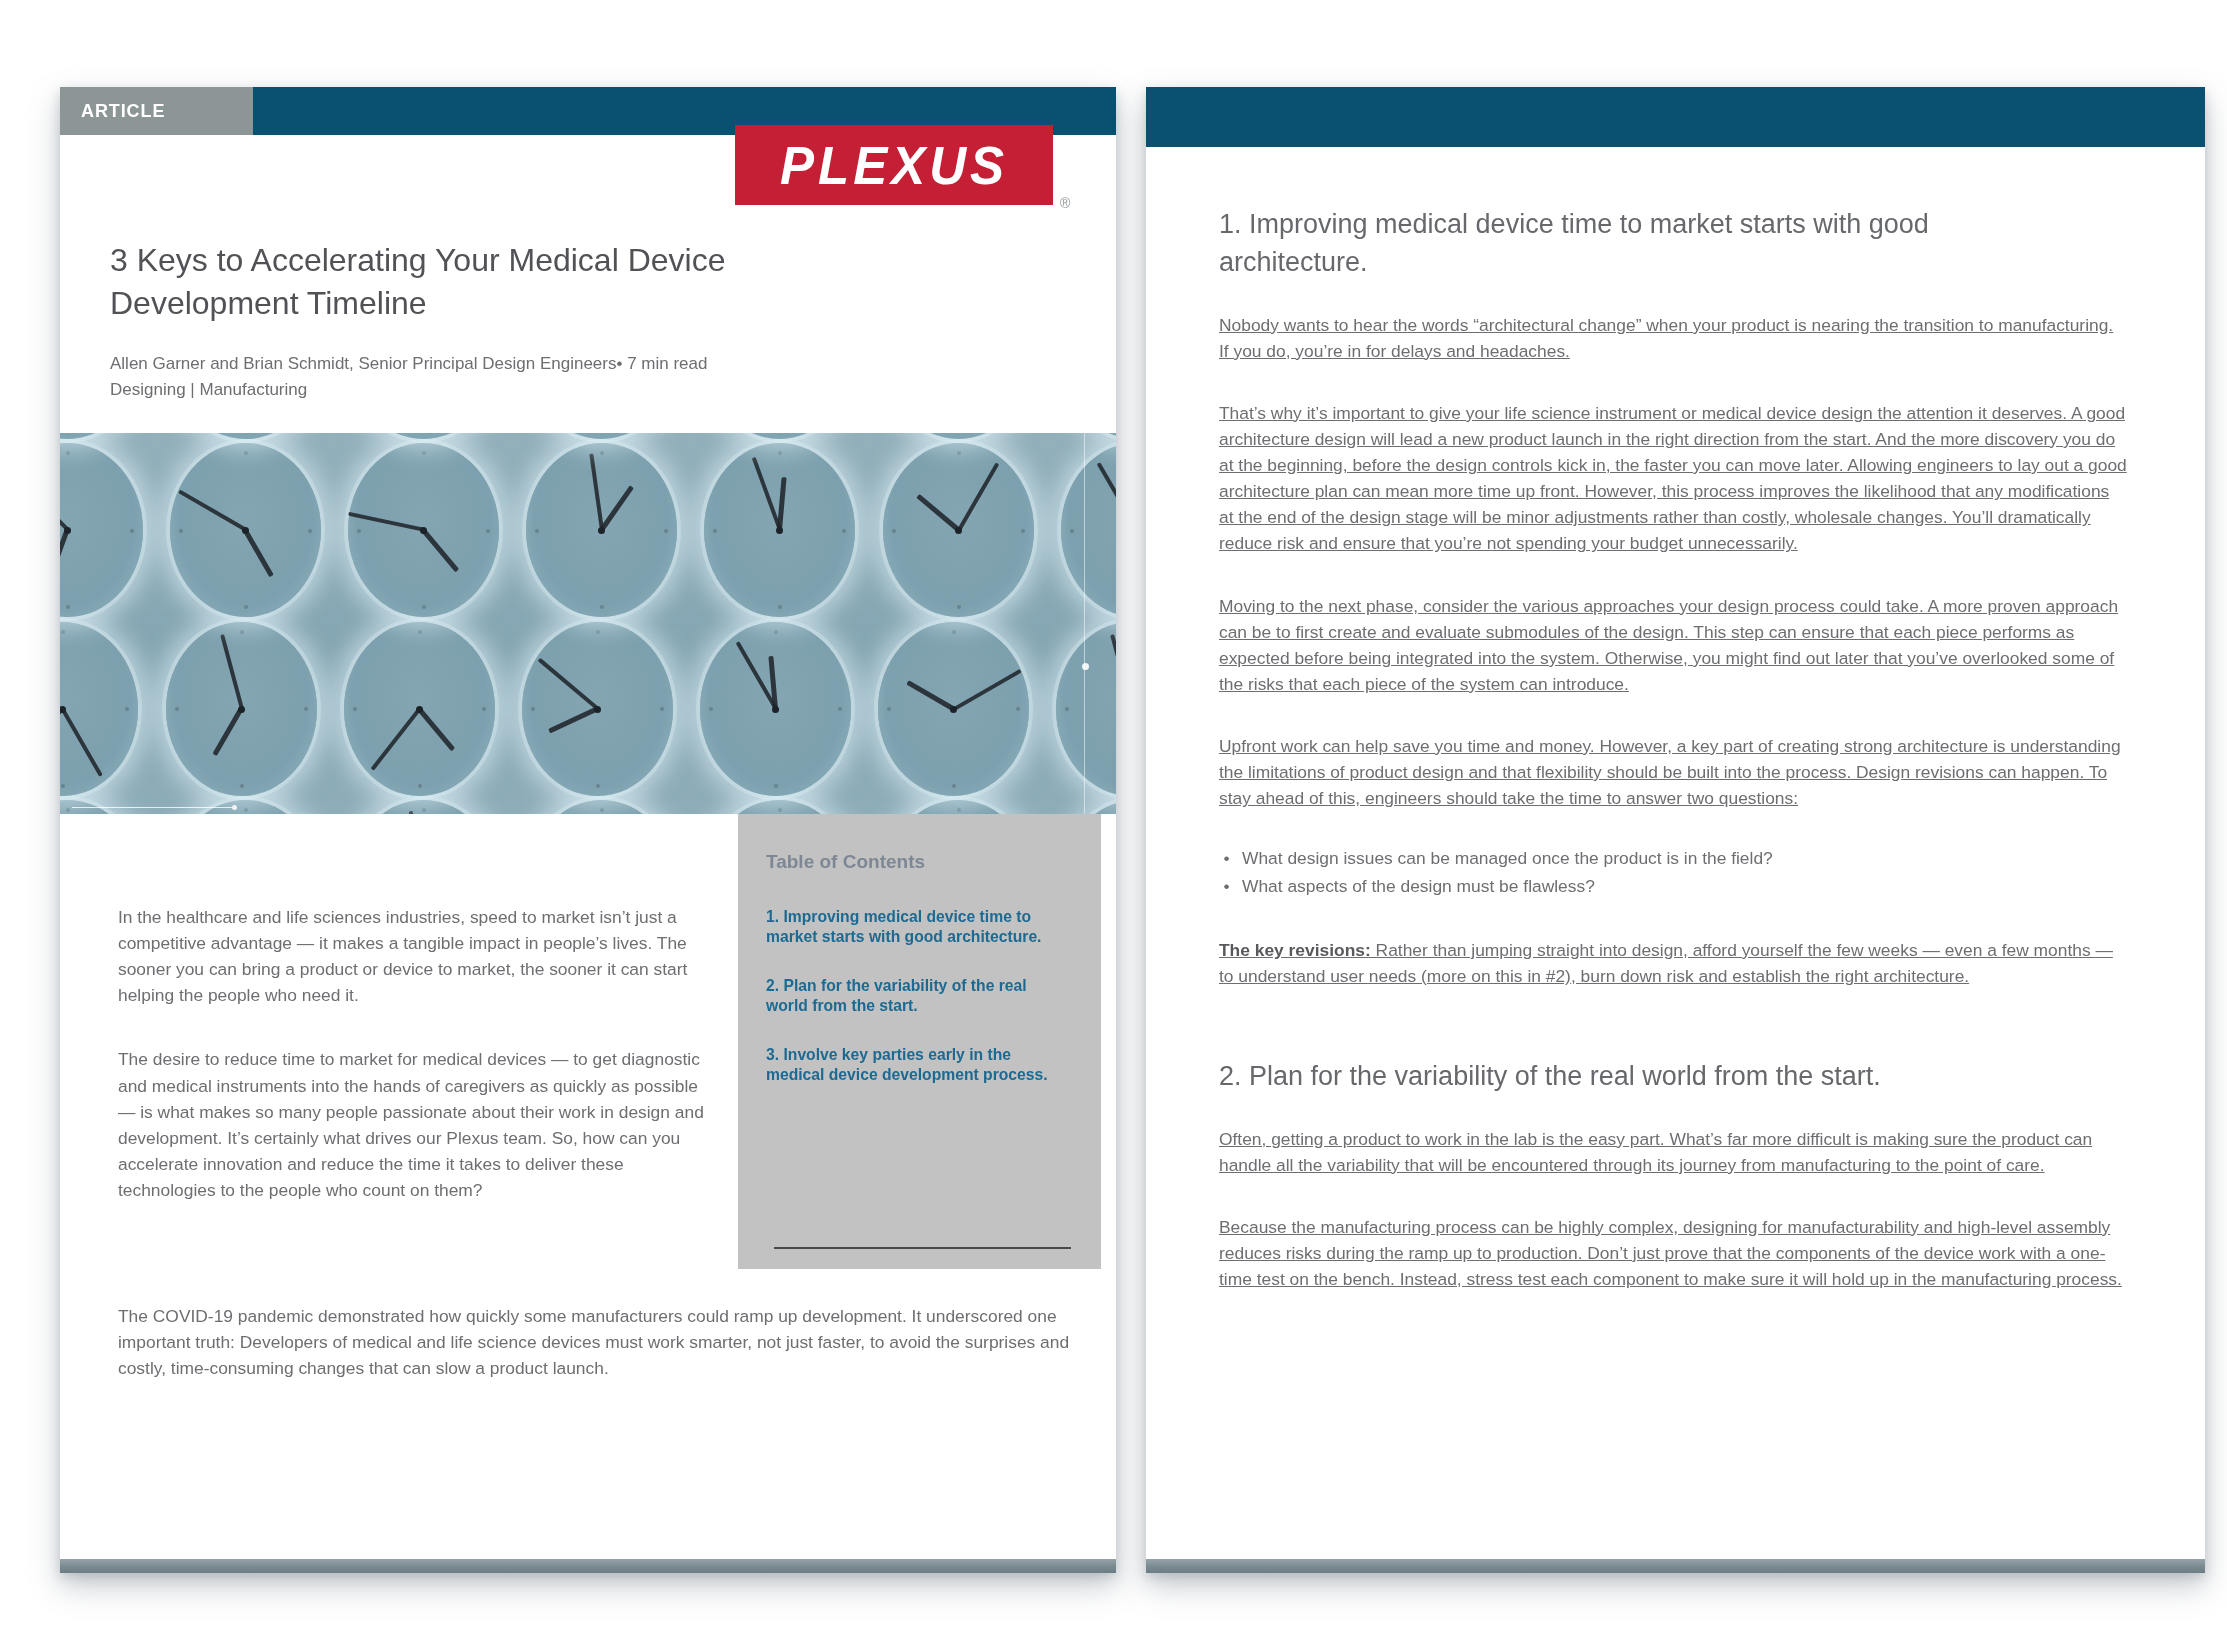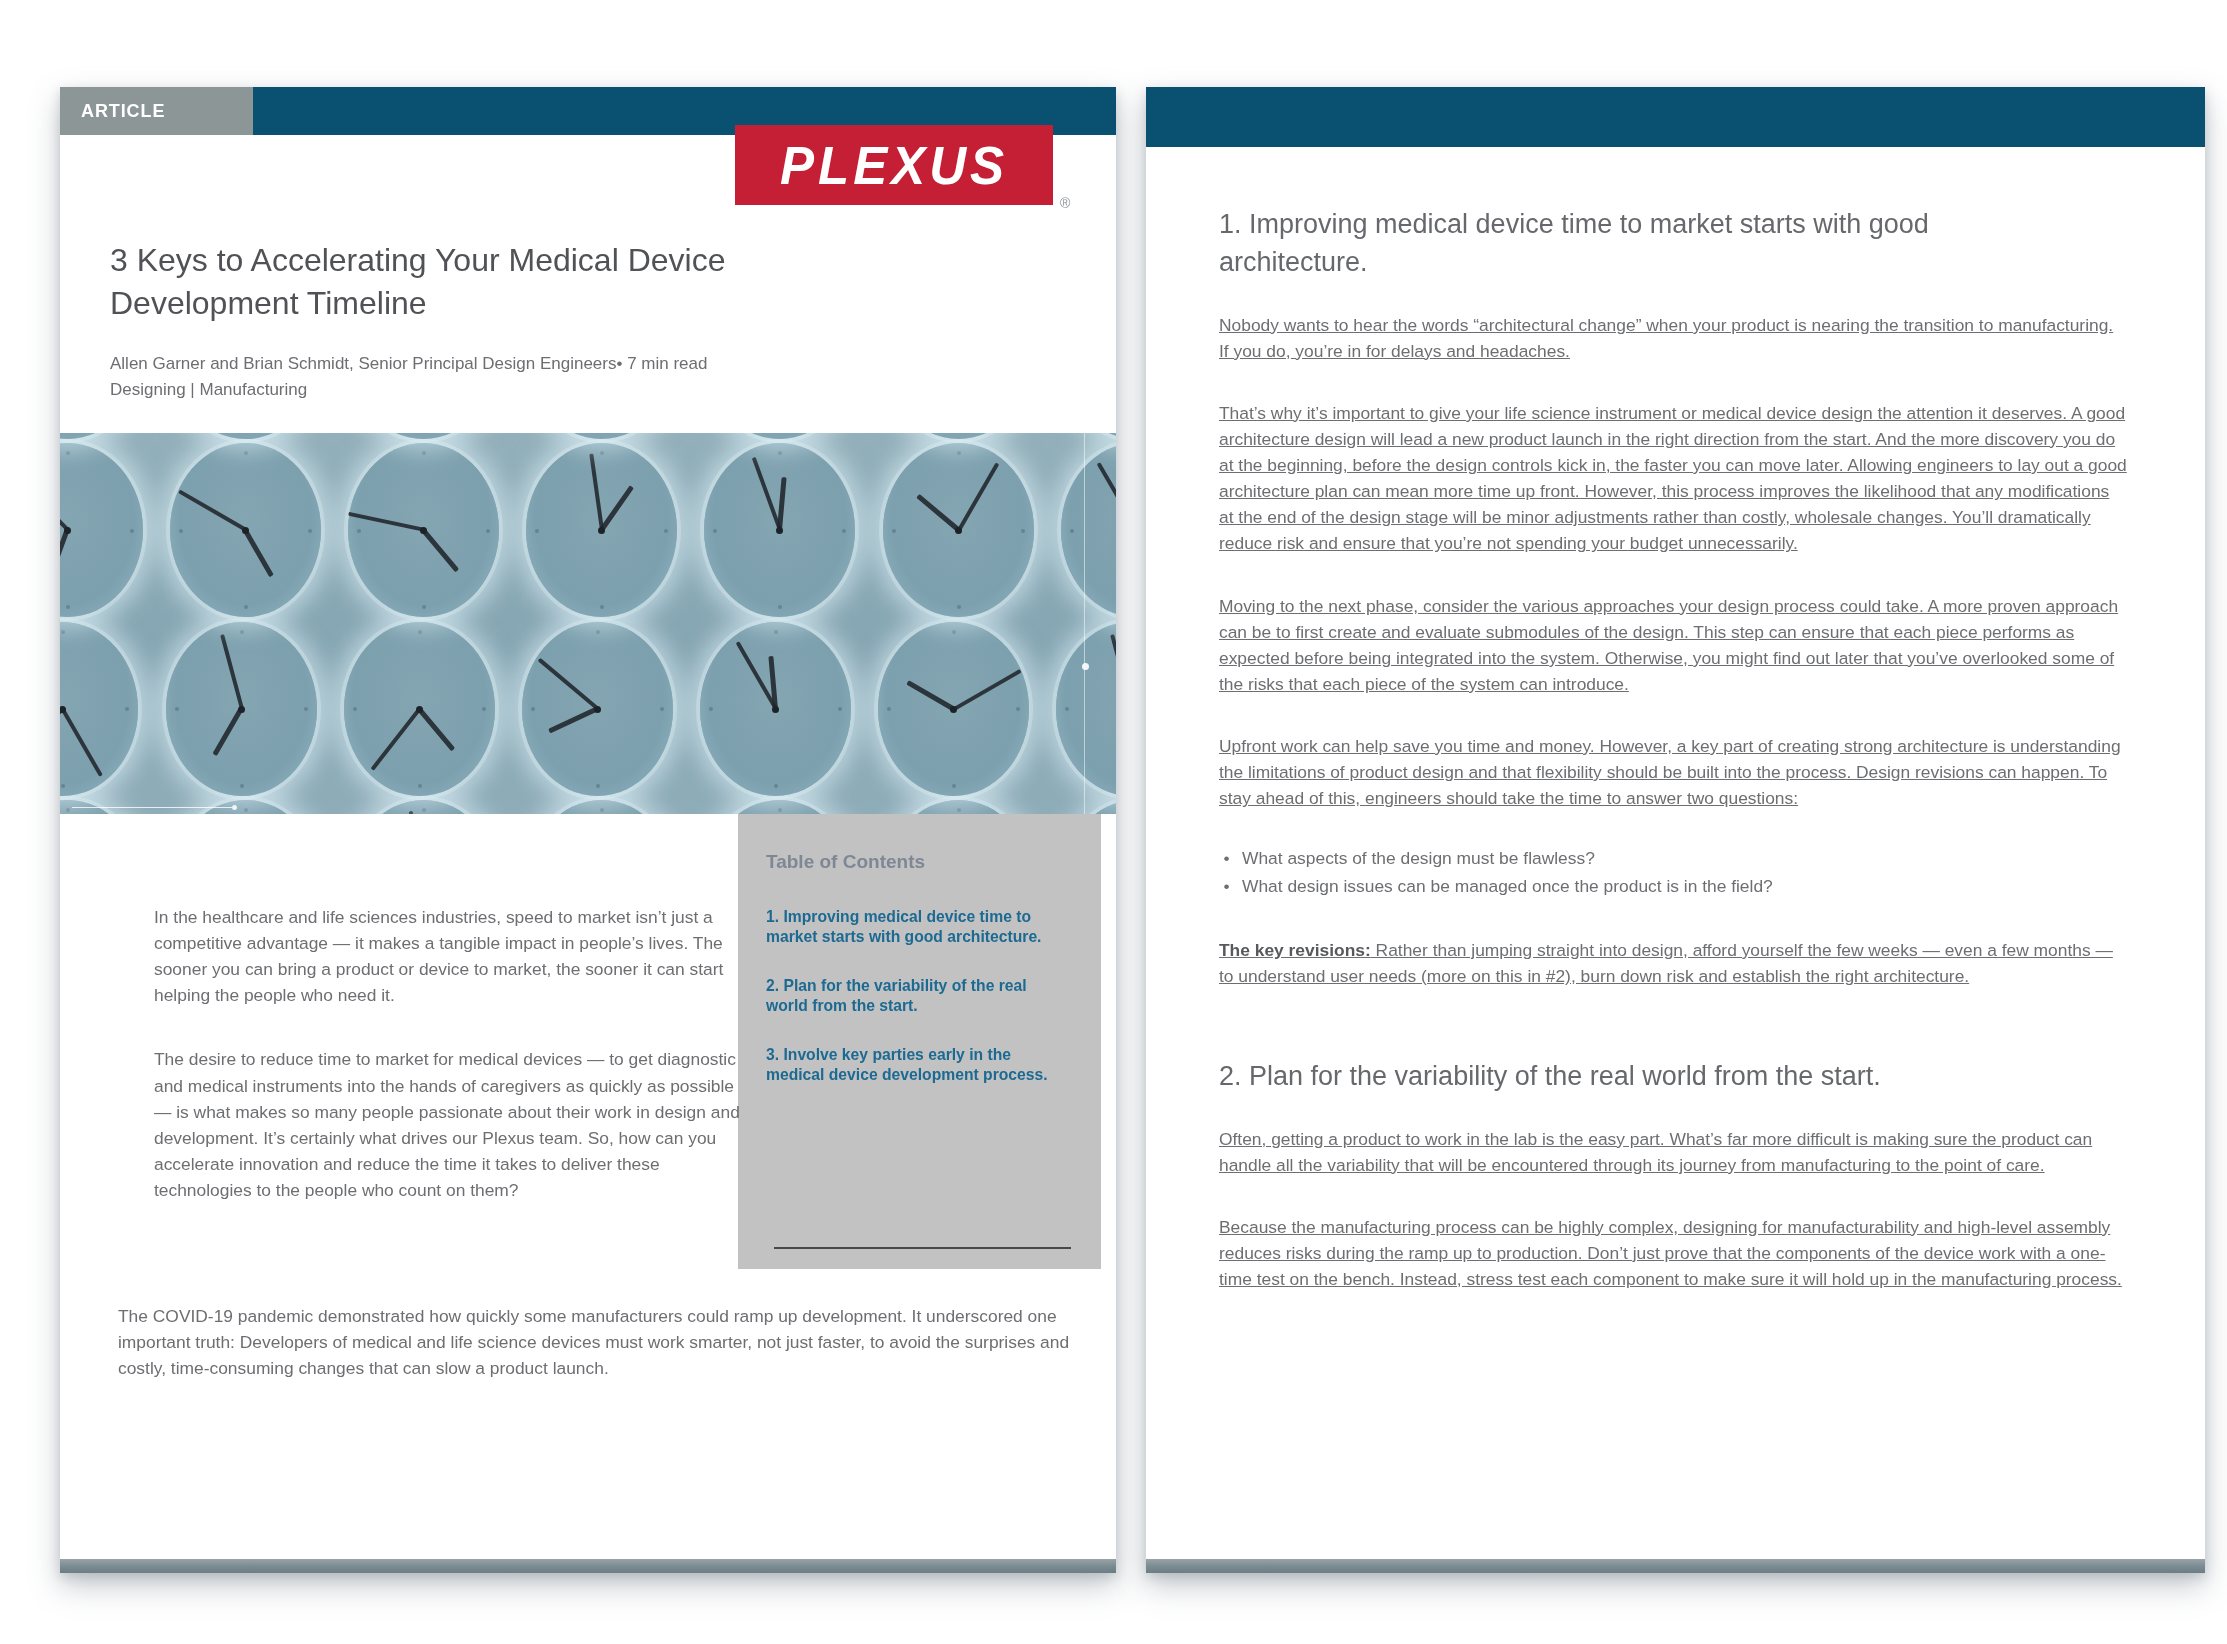--- a/index.html
+++ b/index.html
@@ -69,21 +69,21 @@
   .toc{
     position:absolute;left:678px;top:727px;width:363px;height:455px;background:#c2c2c3;
     box-sizing:border-box;padding:37px 32px 0 28px;
   }
   .toc-title{font-size:19px;font-weight:700;color:#7e8894;margin-bottom:34px;}
   .toc-item{font-size:15.7px;font-weight:700;color:#1c6a92;line-height:1.27;margin-bottom:29px;cursor:pointer;}
   .toc-rule{position:absolute;bottom:20px;left:36px;right:30px;height:1.7px;background:#47494b;}
 
   
   p.body{font-size:17.4px;line-height:1.5;color:#6d6e71;margin:0;}
-  .col-left{position:absolute;left:58px;top:817px;width:586px;margin-left:36px;}
+  .col-left{position:absolute;left:58px;top:817px;width:586px;}
   .col-left p.body{margin-bottom:38px;}
   .covid{position:absolute;left:58px;top:1216px;width:963px;}
 
   
   .content2{position:absolute;left:73px;top:60px;right:78px;}
   .section-heading{
     font-size:27px;font-weight:400;color:#66686c;line-height:1.42;margin:58px 0 0 0;max-width:847px;
   }
   .content2 p.body{margin-top:36px;text-decoration:underline;}
   .content2 p.first{margin-top:30px;}
@@ -293,22 +293,22 @@
   <div class="page page-right">
     <div class="topbar-solid"></div>
 
     <div class="content2">
       <h2 class="section-heading">1. Improving medical device time to market starts with good architecture.</h2>
       <p class="body first">Nobody wants to hear the words “architectural change” when your product is nearing the transition to manufacturing. If you do, you’re in for delays and headaches.</p>
       <p class="body">That’s why it’s important to give your life science instrument or medical device design the attention it deserves. A good architecture design will lead a new product launch in the right direction from the start. And the more discovery you do at the beginning, before the design controls kick in, the faster you can move later. Allowing engineers to lay out a good architecture plan can mean more time up front. However, this process improves the likelihood that any modifications at the end of the design stage will be minor adjustments rather than costly, wholesale changes. You’ll dramatically reduce risk and ensure that you’re not spending your budget unnecessarily.</p>
       <p class="body">Moving to the next phase, consider the various approaches your design process could take. A more proven approach can be to first create and evaluate submodules of the design. This step can ensure that each piece performs as expected before being integrated into the system. Otherwise, you might find out later that you’ve overlooked some of the risks that each piece of the system can introduce.</p>
       <p class="body">Upfront work can help save you time and money. However, a key part of creating strong architecture is understanding the limitations of product design and that flexibility should be built into the process. Design revisions can happen. To stay ahead of this, engineers should take the time to answer two questions:</p>
       <ul class="bullets">
+        <li>What design issues can be managed once the product is in the field?</li>
         <li>What aspects of the design must be flawless?</li>
-        <li>What design issues can be managed once the product is in the field?</li>
       </ul>
       <p class="body takeaway"><b>The key revisions:</b><span> Rather than jumping straight into design, afford yourself the few weeks — even a few months — to understand user needs (more on this in #2), burn down risk and establish the right architecture.</span></p>
 
       <h2 class="section-heading h2-second">2. Plan for the variability of the real world from the start.</h2>
       <p class="body first">Often, getting a product to work in the lab is the easy part. What’s far more difficult is making sure the product can handle all the variability that will be encountered through its journey from manufacturing to the point of care.</p>
       <p class="body">Because the manufacturing process can be highly complex, designing for manufacturability and high-level assembly reduces risks during the ramp up to production. Don’t just prove that the components of the device work with a one-time test on the bench. Instead, stress test each component to make sure it will hold up in the manufacturing process.</p>
     </div>
 
     <div class="bottombar"></div>
   </div>

